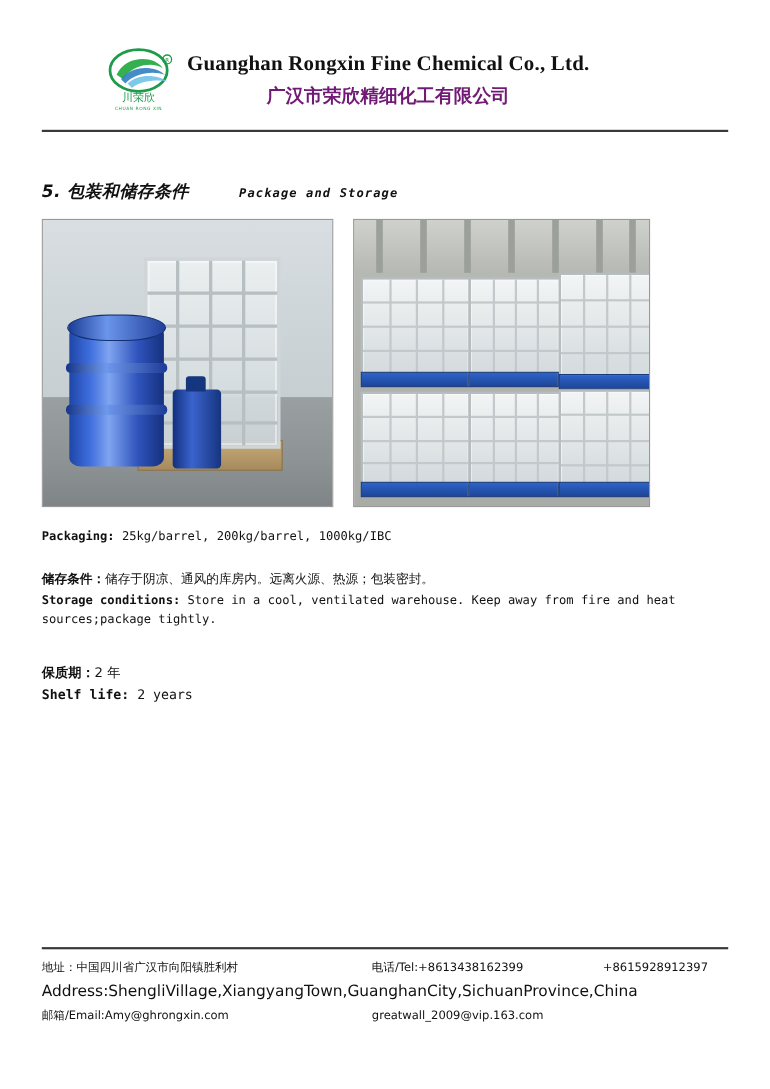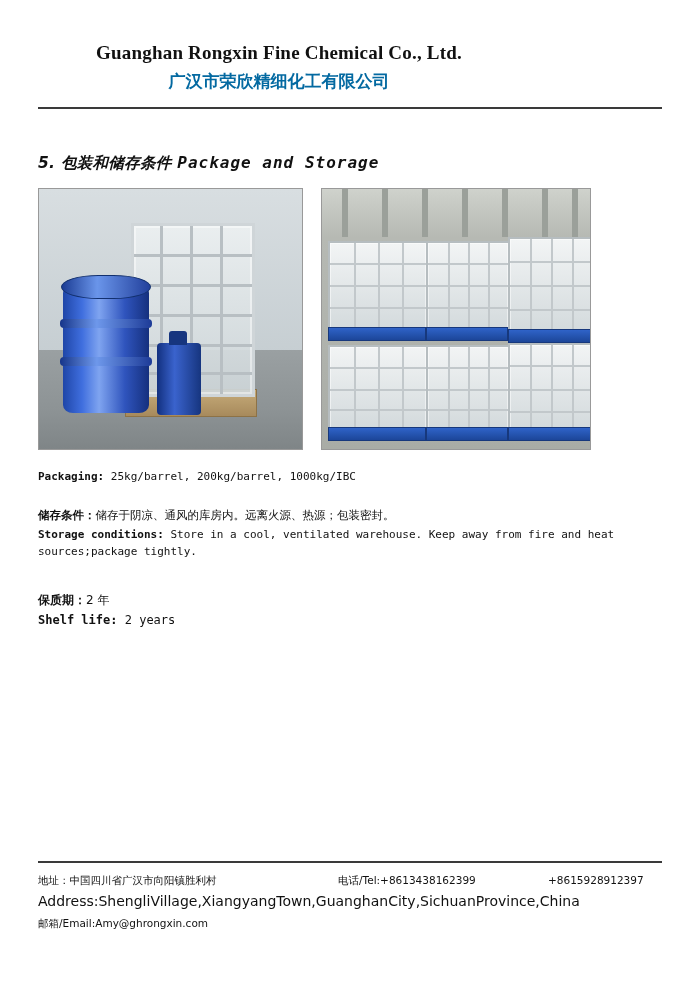--- a/index.html
+++ b/index.html
@@ -49,21 +49,21 @@
     font-weight: bold;
     letter-spacing: .2px;
     color: #111;
     white-space: nowrap;
   }
   .company-cn {
     font-family: "DejaVu Sans", sans-serif;
     font-size: 17px;
     font-weight: bold;
     margin-top: 6px;
-    color: #0369a1;
+    color: #701a75;
     white-space: nowrap;
   }
   .header-rule {
     margin-top: 14px;
     border-top: 2px solid #3a3a3a;
     height: 0;
   }
 
   
   .section-title {
@@ -71,22 +71,23 @@
     font-size: 15.5px;
     font-weight: bold;
     font-style: italic;
     font-family: "DejaVu Sans", sans-serif;
     color: #111;
     letter-spacing: .3px;
   }
   .section-title .en {
     font-family: "DejaVu Sans Mono", monospace;
     font-weight: bold;
-    font-size: 16px;
+    font-size: 11px;
     letter-spacing: 1px;
+    margin-left: 40px;
   }
 
   
   .images {
     margin-top: 14px;
     display: flex;
     gap: 18px;
   }
   .photo {
     border: 1px solid #999;
@@ -239,20 +240,32 @@
     color: #111;
   }
   .fr-email1 { width: 300px; }
 </style>
 </head>
 <body>
 
 <div class="page">
 
   <div class="header">
+    <div class="logo">
+      <svg width="66" height="62" viewBox="0 0 66 62" xmlns="http://www.w3.org/2000/svg">
+        <ellipse cx="30" cy="22" rx="26" ry="19" fill="none" stroke="#1e9b4a" stroke-width="2.5"></ellipse>
+        <path d="M10 26 C18 8, 44 8, 52 20 C44 14, 24 16, 16 30 Z" fill="#34b04f"></path>
+        <path d="M14 30 C24 16, 46 18, 54 26 C44 22, 26 24, 18 34 Z" fill="#2f7fc1" opacity="0.9"></path>
+        <path d="M20 34 C30 24, 48 26, 56 32 C46 30, 30 32, 24 38 Z" fill="#6fc3e8" opacity="0.9"></path>
+        <circle cx="56" cy="12" r="4" fill="none" stroke="#1e9b4a" stroke-width="1.2"></circle>
+        <text x="56" y="14.5" font-size="5" text-anchor="middle" fill="#1e9b4a" font-family="DejaVu Sans, sans-serif">R</text>
+        <text x="30" y="50" font-size="10" text-anchor="middle" fill="#1e9b4a" font-family="DejaVu Sans, sans-serif">川荣欣</text>
+        <text x="30" y="58" font-size="4" text-anchor="middle" fill="#1e9b4a" font-family="DejaVu Sans, sans-serif" letter-spacing="0.5">CHUAN RONG XIN</text>
+      </svg>
+    </div>
     <div class="company-names">
       <div class="company-en">Guanghan Rongxin Fine Chemical Co., Ltd.</div>
       <div class="company-cn">广汉市荣欣精细化工有限公司</div>
     </div>
   </div>
   <div class="header-rule"></div>
 
   <div class="section-title">
     <span>5. 包装和储存条件</span>
     <span class="en">Package and Storage</span>
@@ -394,16 +407,17 @@
       </div>
       <div class="fr-3">+8615928912397</div>
     </div>
 
     <div class="footer-line-full">Address:ShengliVillage,XiangyangTown,GuanghanCity,SichuanProvince,China</div>
 
     <div class="footer-row">
       <div class="fr-email1">
         <span>邮箱/Email:</span><span>Amy@ghrongxin.com</span>
       </div>
+      <div class="fr-3">greatwall_2009@vip.163.com</div>
     </div>
   </div>
 
 </div>
 
 </body></html>

